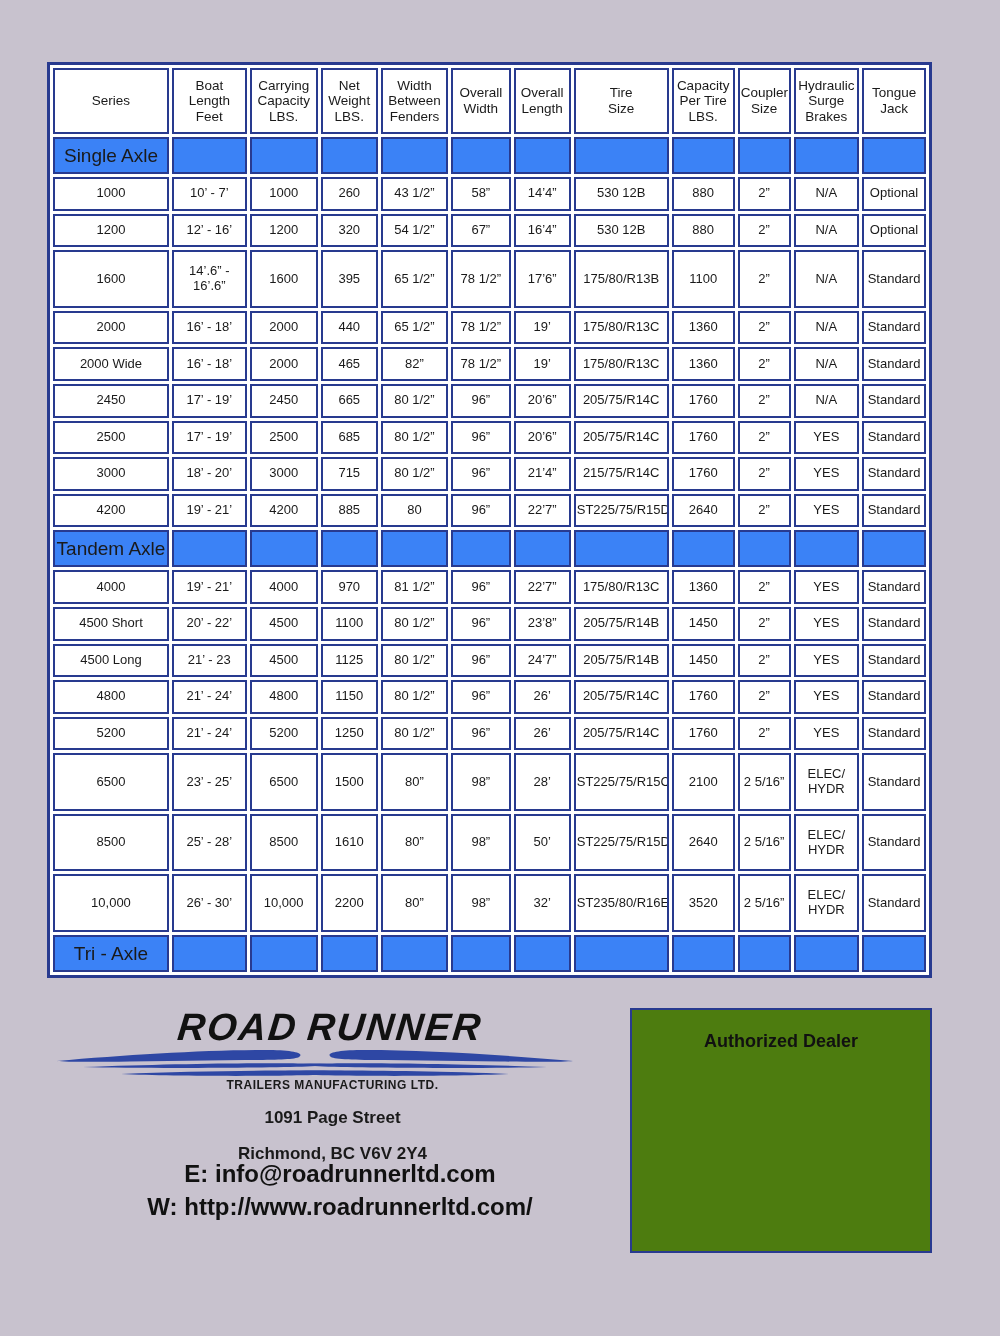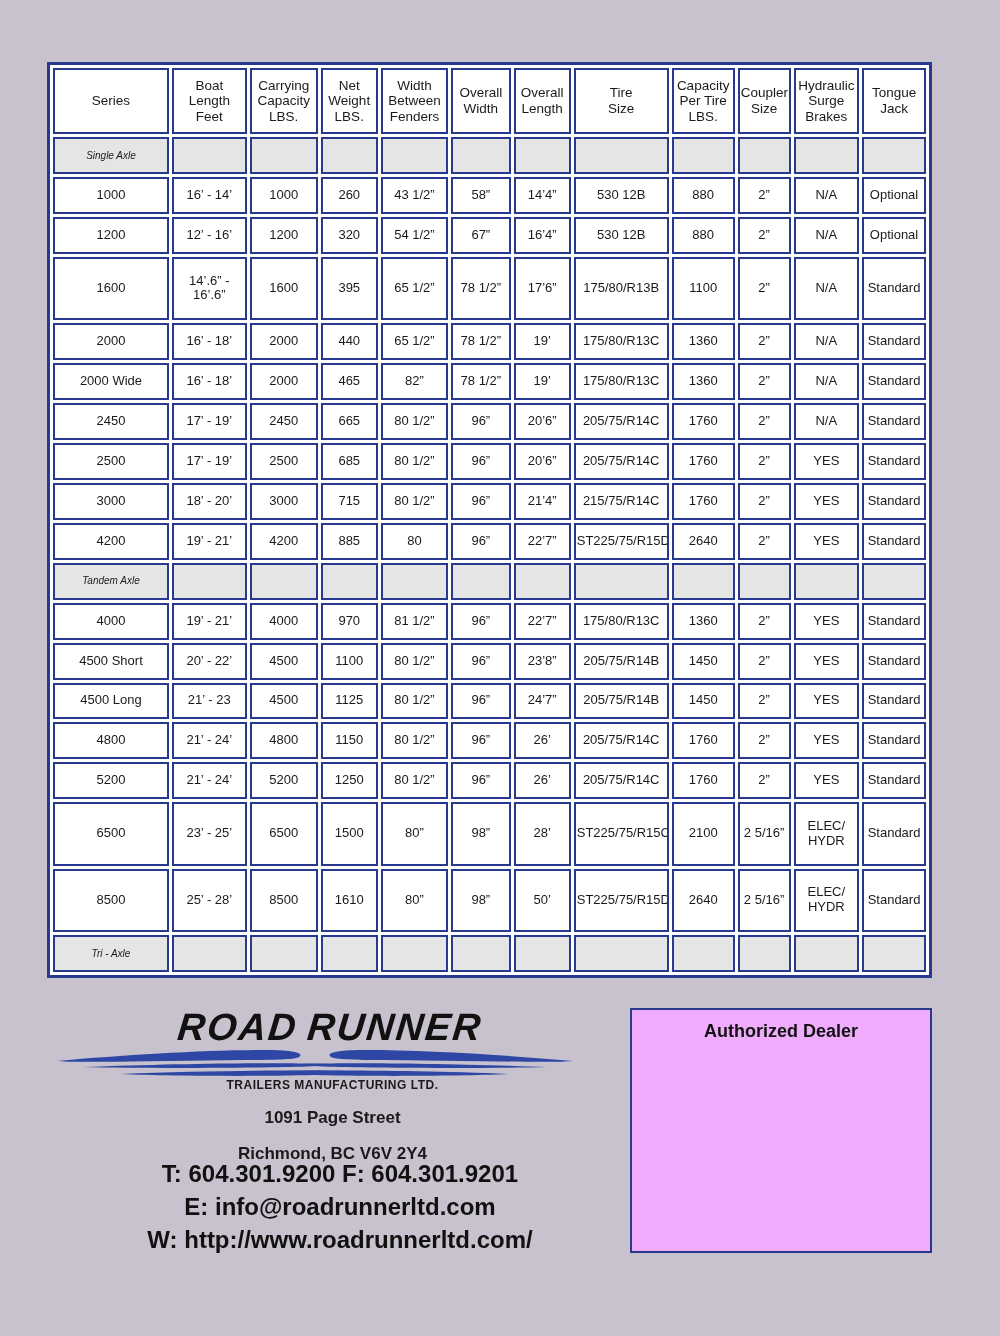--- a/index.html
+++ b/index.html
@@ -34,21 +34,21 @@
     vertical-align: middle;
     font-size: 13px;
     line-height: 1.15;
     white-space: pre-line;
     overflow: hidden;
     padding: 1px;
   }
   table.spec thead tr { height: 66px; }
   table.spec thead th { font-weight: normal; font-size: 13.5px; }
   table.spec tr.section { height: 37px; }
-  table.spec tr.section td { background: #e5e5e5; text-align: center; font-size: 10px; font-style: italic; }
+  table.spec tr.section td { background: #3b82f6; text-align: center; font-size: 19px; }
 
   col.c1  { width: 13.8%; } col.c2  { width: 8.9%; }  col.c3  { width: 8.1%; }
   col.c4  { width: 6.8%; }  col.c5  { width: 8.0%; }  col.c6  { width: 7.1%; }
   col.c7  { width: 6.8%; }  col.c8  { width: 11.3%; } col.c9  { width: 7.5%; }
   col.c10 { width: 6.3%; }  col.c11 { width: 7.8%; }  col.c12 { width: 7.6%; }
 
   
   .logo-text {
     position: absolute;
     left: 50px; top: 1006px; width: 560px;
@@ -80,24 +80,24 @@
     font-weight: bold;
     font-size: 24px;
     line-height: 1.37;
     color: #111111;
   }
 
   .dealer-box {
     position: absolute;
     left: 630px; top: 1008px;
     width: 302px; height: 245px;
-    background: #f0abfc;
+    background: #4d7c0f;
     border: 2px solid #283a8f;
     text-align: center;
-    padding-top: 11px;
+    padding-top: 21px;
   }
   .dealer-box .title { font-weight: bold; font-size: 18px; color: #111111; }
 </style>
 </head>
 <body>
 
 <div class="page">
 
   <table class="spec">
     <colgroup>
@@ -157,21 +157,21 @@
           <td></td>
           <td></td>
           <td></td>
           <td></td>
           <td></td>
           <td></td>
           <td></td>
         </tr>
         <tr>
           <td>1000</td>
-          <td>16’ - 14’</td>
+          <td>10’ - 7’</td>
           <td>1000</td>
           <td>260</td>
           <td>43 1/2”</td>
           <td>58”</td>
           <td>14’4”</td>
           <td>530 12B</td>
           <td>880</td>
           <td>2”</td>
           <td>N/A</td>
           <td>Optional</td>
@@ -395,20 +395,35 @@
           <td>80”</td>
           <td>98”</td>
           <td>50’</td>
           <td>ST225/75/R15D</td>
           <td>2640</td>
           <td>2 5/16”</td>
           <td>ELEC/
 HYDR</td>
           <td>Standard</td>
         </tr>
+        <tr>
+          <td>10,000</td>
+          <td>26’ - 30’</td>
+          <td>10,000</td>
+          <td>2200</td>
+          <td>80”</td>
+          <td>98”</td>
+          <td>32’</td>
+          <td>ST235/80/R16E</td>
+          <td>3520</td>
+          <td>2 5/16”</td>
+          <td>ELEC/
+HYDR</td>
+          <td>Standard</td>
+        </tr>
         <tr class="section">
           <td>Tri - Axle</td>
           <td></td>
           <td></td>
           <td></td>
           <td></td>
           <td></td>
           <td></td>
           <td></td>
           <td></td>
@@ -430,21 +445,20 @@
     <use href="#sw" transform="translate(520 0) scale(-1 1)"></use>
   </svg>
 
   <div class="company-block">
     <div class="company-name">TRAILERS MANUFACTURING LTD.</div>
     <div class="company-addr">1091 Page Street</div>
     <div class="company-addr">Richmond, BC V6V 2Y4</div>
   </div>
 
   <div class="contact-block">
-    <div>T: 604.301.9200 F: 604.301.9201</div>
     <div>E: info@roadrunnerltd.com</div>
     <div>W: http://www.roadrunnerltd.com/</div>
   </div>
 
   <div class="dealer-box">
     <div class="title">Authorized Dealer</div>
   </div>
 
 </div>
 

